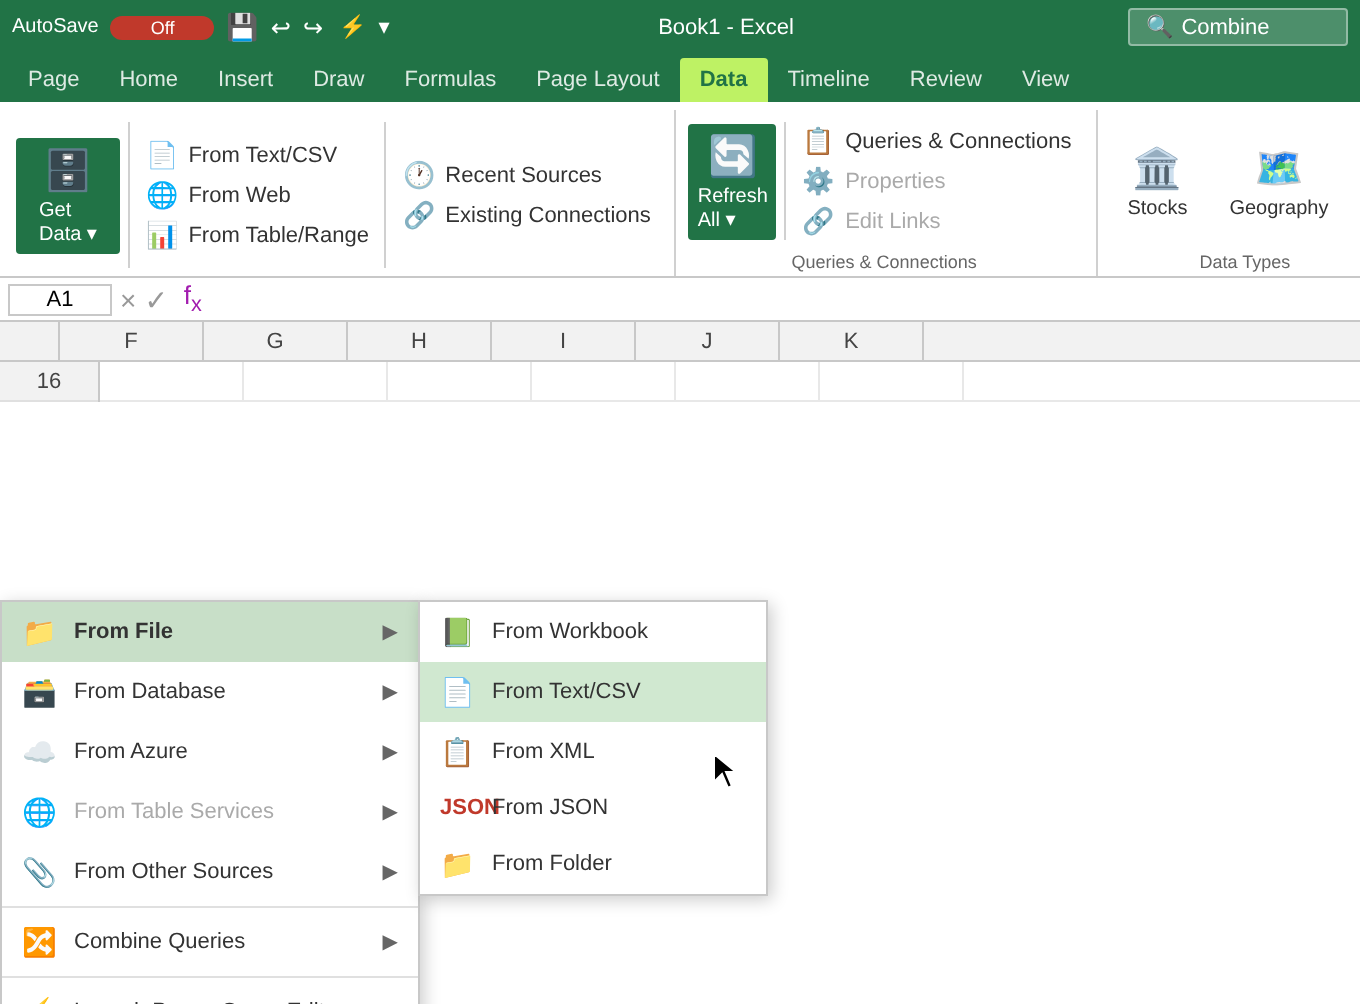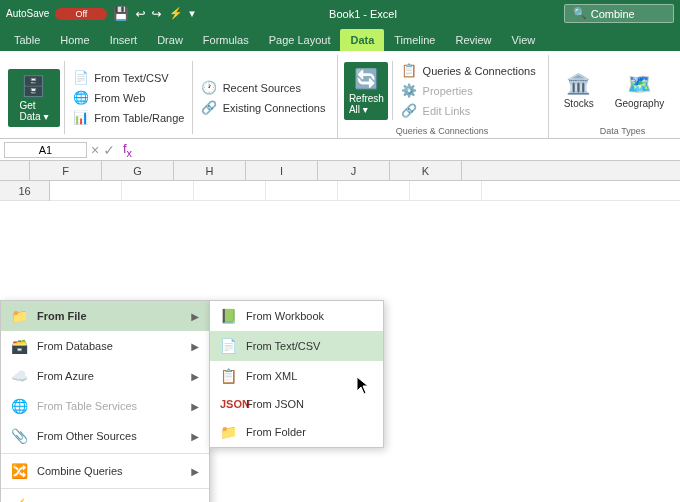--- a/index.html
+++ b/index.html
@@ -102,21 +102,21 @@
     .formula-bar {
       height: 22px;
       background: #fff;
       border-bottom: 1px solid #c8c8c8;
       display: flex;
       align-items: center;
       padding: 0 4px;
       gap: 4px;
     }
     .name-box {
-      width: 83px;
+      width: 52px;
       border: 1px solid #c8c8c8;
       padding: 1px 4px;
       font-size: 11px;
       text-align: center;
     }
     .formula-bar-sep { color: #999; font-size: 14px; }
 
     
     .sheet-header {
       display: flex;
@@ -286,21 +286,21 @@
   <div class="titlebar-center">Book1 - Excel</div>
   <div class="titlebar-right">
     <div class="search-box">
       <span>🔍</span>
       <span>Combine</span>
     </div>
   </div>
 </div>
 
 <div class="ribbon-tabs">
-  <div class="ribbon-tab">Table</div>
+  <div class="ribbon-tab">Page</div>
   <div class="ribbon-tab">Home</div>
   <div class="ribbon-tab">Insert</div>
   <div class="ribbon-tab">Draw</div>
   <div class="ribbon-tab">Formulas</div>
   <div class="ribbon-tab">Page Layout</div>
   <div class="ribbon-tab active">Data</div>
   <div class="ribbon-tab">Timeline</div>
   <div class="ribbon-tab">Review</div>
   <div class="ribbon-tab">View</div>
 </div>

